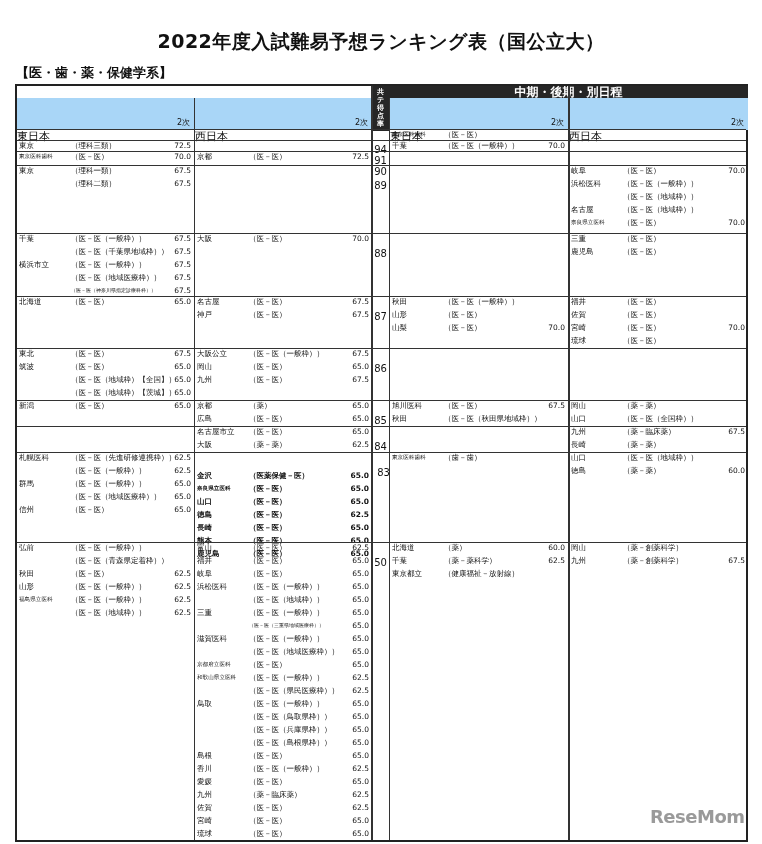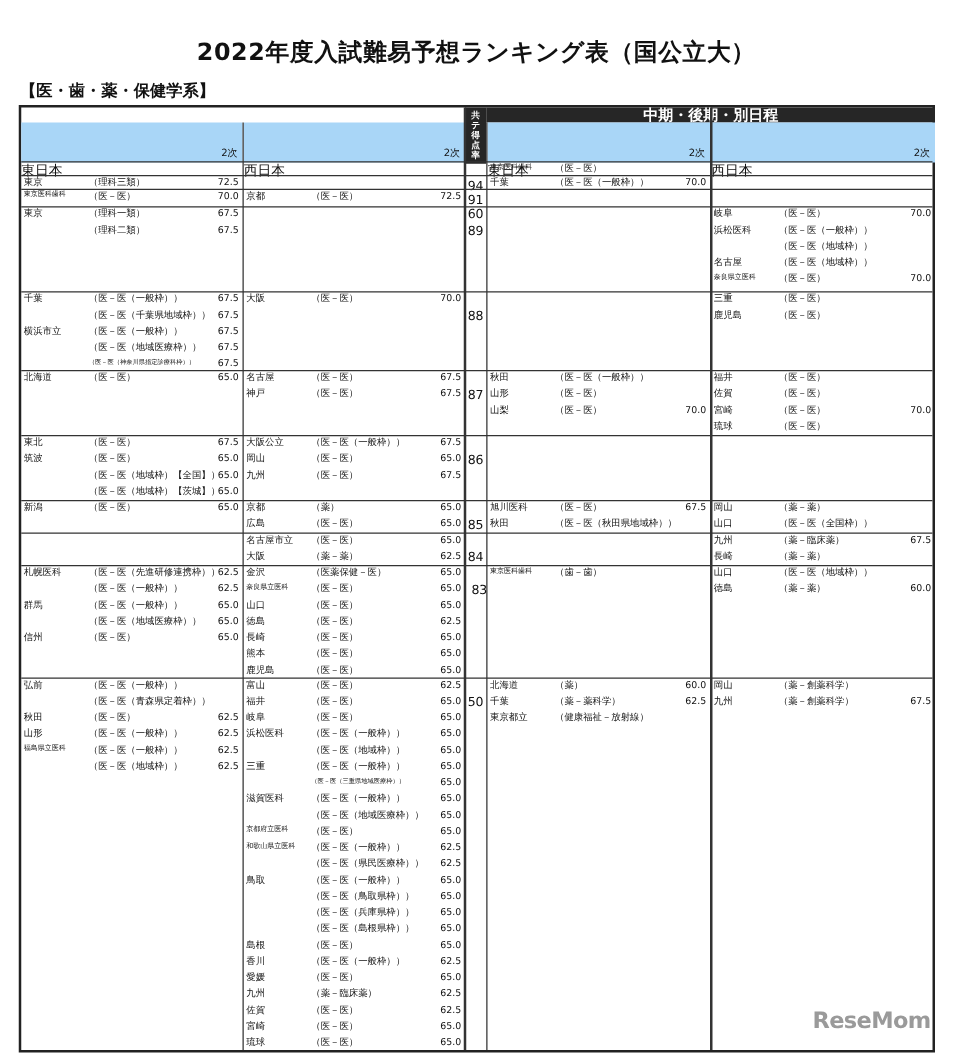--- a/index.html
+++ b/index.html
@@ -104,21 +104,21 @@
       <div class="cell" style="left: 178px; top: 53px; width: 177px; height: 11px;"></div>
       <div class="cell" style="left: 373px; top: 53px; width: 178px; height: 11px;">
         <div class="entry">
           <span class="uni">千葉</span>
           <span class="dept">（医－医（一般枠））</span>
           <span class="val">70.0</span>
         </div>
       </div>
       <div class="cell" style="left: 552px; top: 53px; width: 179px; height: 11px;"></div>
       <div class="hline" style="top: 65px;"></div>
-      <div class="score" style="left: 355px; top: 65px;">60</div>
+      <div class="score" style="left: 355px; top: 65px;">90</div>
       <div class="cell" style="left: 0px; top: 64px; width: 177px; height: 14px;">
         <div class="entry">
           <span class="uni small">東京医科歯科</span>
           <span class="dept">（医－医）</span>
           <span class="val">70.0</span>
         </div>
       </div>
       <div class="cell" style="left: 178px; top: 64px; width: 177px; height: 14px;">
         <div class="entry">
           <span class="uni">京都</span>
@@ -418,21 +418,21 @@
           <span class="uni"></span>
           <span class="dept">（医－医（地域医療枠））</span>
           <span class="val">65.0</span>
         </div>
         <div class="entry">
           <span class="uni">信州</span>
           <span class="dept">（医－医）</span>
           <span class="val">65.0</span>
         </div>
       </div>
-      <div class="cell" style="left: 178px; top: 365px; width: 177px; height: 90px;">
+      <div class="cell" style="left: 178px; top: 383px; width: 177px; height: 90px; font-weight: bold;">
         <div class="entry">
           <span class="uni">金沢</span>
           <span class="dept">（医薬保健－医）</span>
           <span class="val">65.0</span>
         </div>
         <div class="entry">
           <span class="uni small">奈良県立医科</span>
           <span class="dept">（医－医）</span>
           <span class="val">65.0</span>
         </div>

